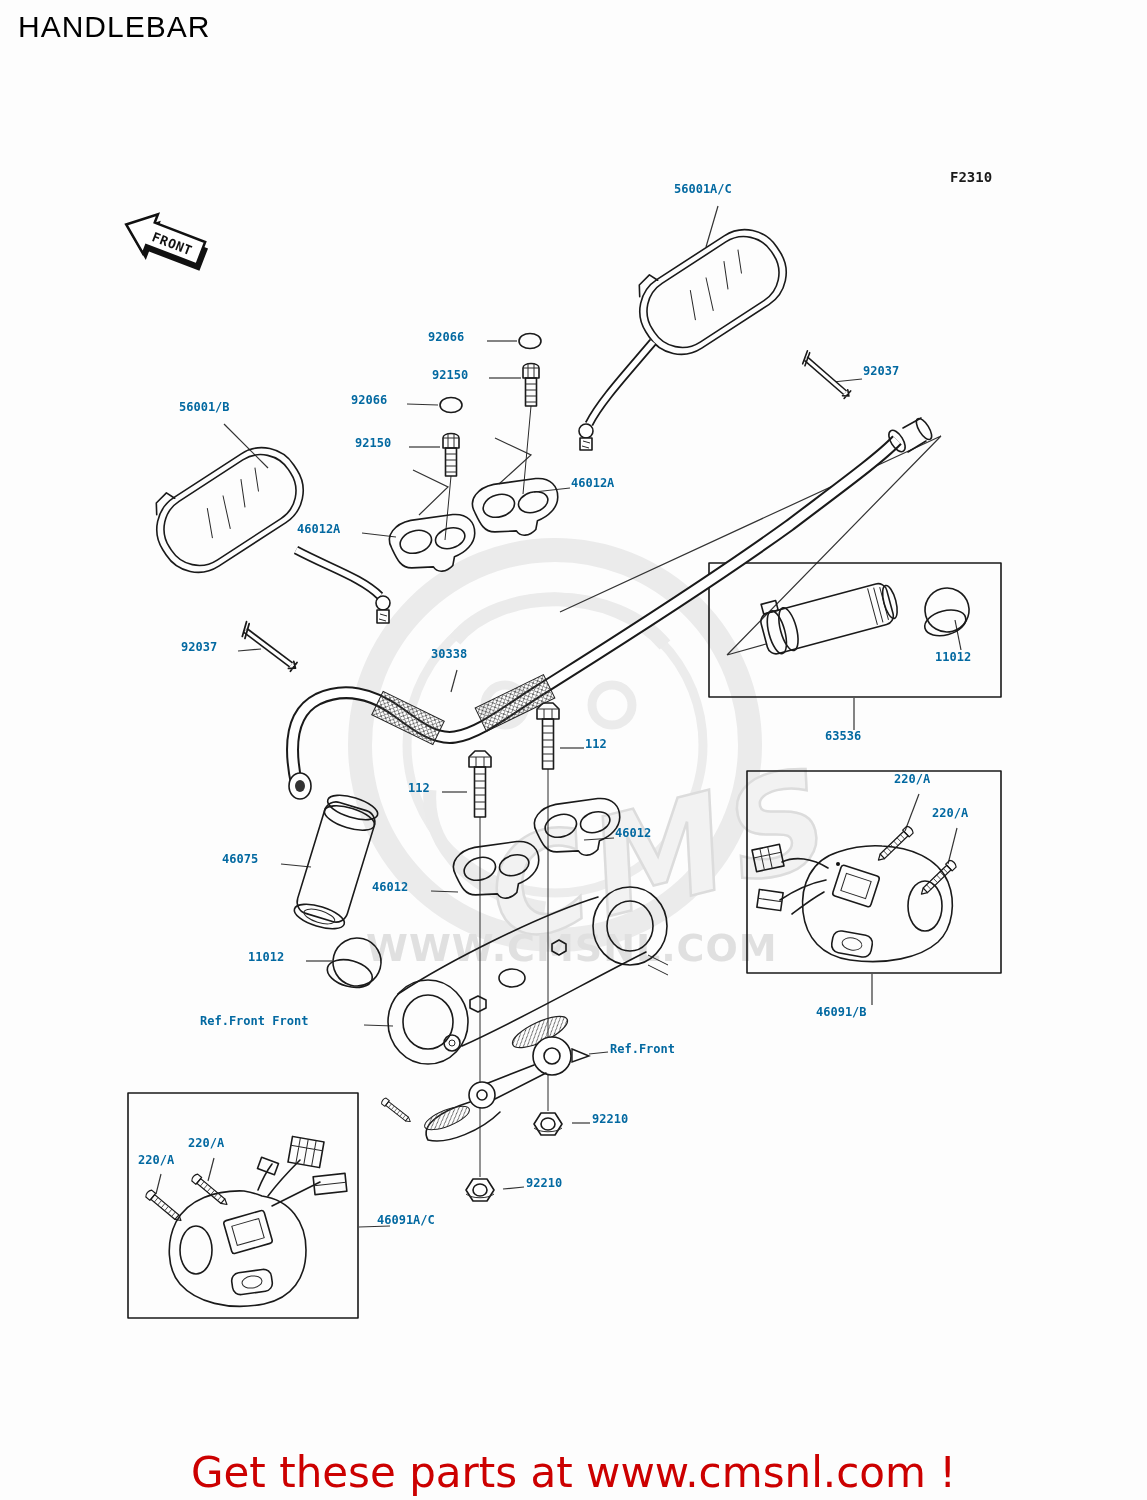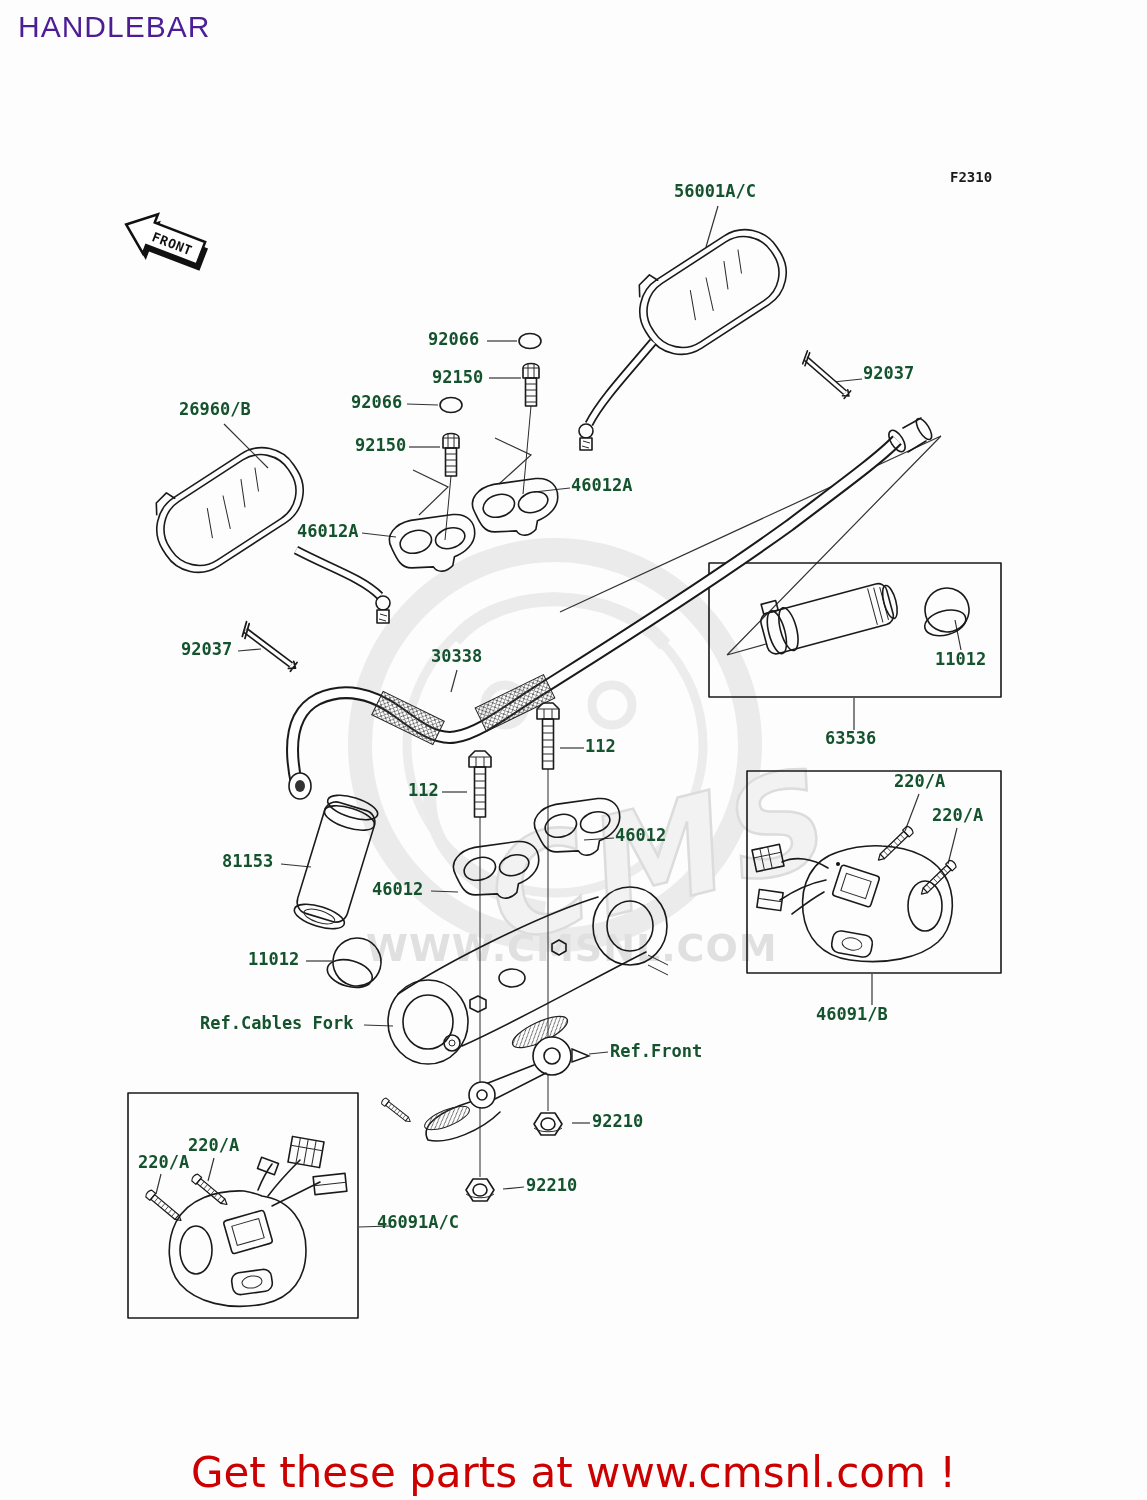--- a/index.html
+++ b/index.html
@@ -1,21 +1,21 @@
 <!DOCTYPE html>
 <html><head>
 <meta charset="utf-8">
 <style>
   html,body{margin:0;padding:0;background:#ffffff;}
   .page{position:relative;width:1147px;height:1500px;background:#fdfdfd;overflow:hidden;
         font-family:"DejaVu Sans Mono", monospace;}
   .title{position:absolute;left:18px;top:10px;
-         font-family:"Liberation Sans", sans-serif;font-size:30px;color:#4c1d95;letter-spacing:1px;}
+         font-family:"Liberation Sans", sans-serif;font-size:30px;color:#000000;letter-spacing:1px;}
   .figcode{position:absolute;left:950px;top:169px;font-size:14px;font-weight:bold;color:#1a1a1a;text-align:center;}
-  .lbl{position:absolute;font-size:17px;font-weight:bold;color:#14532d;white-space:nowrap;line-height:1;}
+  .lbl{position:absolute;font-size:12px;font-weight:bold;color:#0369a1;white-space:nowrap;line-height:1;}
   .footer{position:absolute;left:0;right:0;top:1448px;text-align:center;
           font-family:"DejaVu Sans", sans-serif;font-size:42px;color:#cc0000;}
   svg{position:absolute;left:0;top:0;}
   .ln{stroke:#1a1a1a;stroke-width:1.6;fill:none;stroke-linecap:round;stroke-linejoin:round;}
   .lnf{stroke:#1a1a1a;stroke-width:1.6;fill:#ffffff;stroke-linejoin:round;}
   .thin{stroke:#2a2a2a;stroke-width:1;fill:none;}
   .ld{stroke:#333;stroke-width:1.2;fill:none;}
 </style>
 </head>
 <body>
@@ -301,39 +301,39 @@
   </g>
 </svg>
 
 <div class="title">HANDLEBAR</div>
 <div class="figcode">F2310</div>
 
 <div class="lbl" style="left:674px;top:183px">56001A/C</div>
 <div class="lbl" style="left:863px;top:365px">92037</div>
 <div class="lbl" style="left:428px;top:331px">92066</div>
 <div class="lbl" style="left:432px;top:369px">92150</div>
-<div class="lbl" style="left:179px;top:401px">26960/B</div>
+<div class="lbl" style="left:179px;top:401px">56001/B</div>
 <div class="lbl" style="left:351px;top:394px">92066</div>
 <div class="lbl" style="left:355px;top:437px">92150</div>
 <div class="lbl" style="left:571px;top:477px">46012A</div>
 <div class="lbl" style="left:297px;top:523px">46012A</div>
 <div class="lbl" style="left:181px;top:641px">92037</div>
 <div class="lbl" style="left:431px;top:648px">30338</div>
 <div class="lbl" style="left:585px;top:738px">112</div>
 <div class="lbl" style="left:408px;top:782px">112</div>
-<div class="lbl" style="left:222px;top:853px">81153</div>
+<div class="lbl" style="left:222px;top:853px">46075</div>
 <div class="lbl" style="left:615px;top:827px">46012</div>
 <div class="lbl" style="left:372px;top:881px">46012</div>
 <div class="lbl" style="left:248px;top:951px">11012</div>
 <div class="lbl" style="left:935px;top:651px">11012</div>
 <div class="lbl" style="left:825px;top:730px">63536</div>
 <div class="lbl" style="left:894px;top:773px">220/A</div>
 <div class="lbl" style="left:932px;top:807px">220/A</div>
 <div class="lbl" style="left:816px;top:1006px">46091/B</div>
-<div class="lbl" style="left:200px;top:1015px">Ref.Cables Fork</div>
+<div class="lbl" style="left:200px;top:1015px">Ref.Front Front</div>
 <div class="lbl" style="left:610px;top:1043px">Ref.Front</div>
 <div class="lbl" style="left:592px;top:1113px">92210</div>
 <div class="lbl" style="left:526px;top:1177px">92210</div>
 <div class="lbl" style="left:377px;top:1214px">46091A/C</div>
 <div class="lbl" style="left:188px;top:1137px">220/A</div>
 <div class="lbl" style="left:138px;top:1154px">220/A</div>
 
 <div class="footer">Get these parts at www.cmsnl.com !</div>
 
 </div>

